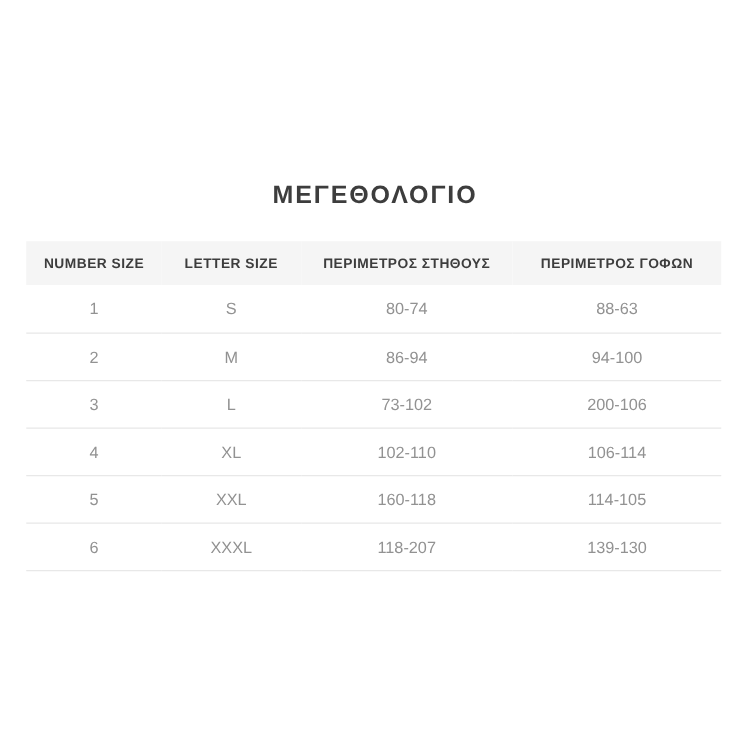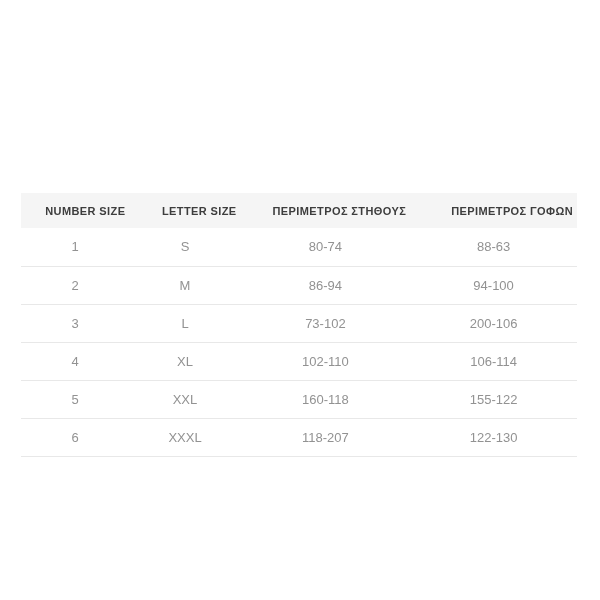--- a/index.html
+++ b/index.html
@@ -42,41 +42,42 @@
   table.size-table col.c2 { width: 20%; }
   table.size-table col.c3 { width: 30.5%; }
   table.size-table col.c4 { width: 30%; }
   table.size-table thead th {
     background: #f5f5f5;
     height: 35px;
     font-size: 11px;
     font-weight: bold;
     letter-spacing: 0.4px;
     color: #3d3d3d;
-    text-align: right;
+    text-align: center;
     vertical-align: middle;
     text-transform: uppercase;
     padding: 0 4px;
   }
   table.size-table tbody td {
     height: 38px;
     font-size: 13px;
     font-weight: normal;
     color: #929292;
     text-align: center;
     vertical-align: middle;
     border-bottom: 1px solid #e8e8e8;
     background: #ffffff;
   }
 </style>
 </head>
 <body>
 
 <div class="page">
 
+  <h1 class="page-title">ΜΕΓΕΘΟΛΟΓΙΟ</h1>
 
   <div class="size-table-wrap">
     <table class="size-table">
       <colgroup>
         <col class="c1">
           <col class="c2">
           <col class="c3">
           <col class="c4">
       </colgroup>
       <thead>
@@ -109,25 +110,25 @@
         <tr>
           <td>4</td>
           <td>XL</td>
           <td>102-110</td>
           <td>106-114</td>
         </tr>
         <tr>
           <td>5</td>
           <td>XXL</td>
           <td>160-118</td>
-          <td>155-122</td>
+          <td>114-105</td>
         </tr>
         <tr>
           <td>6</td>
           <td>XXXL</td>
           <td>118-207</td>
-          <td>122-130</td>
+          <td>139-130</td>
         </tr>
       </tbody>
     </table>
   </div>
 
 </div>
 
 </body></html>

